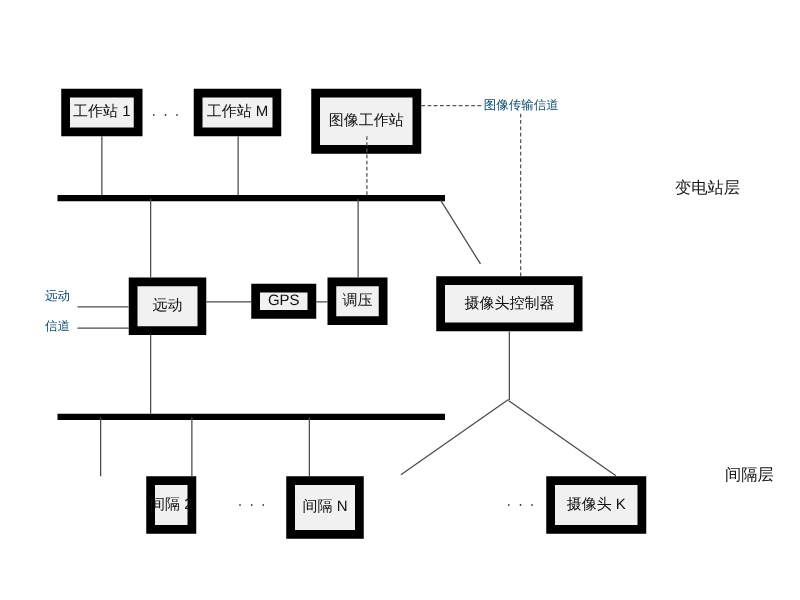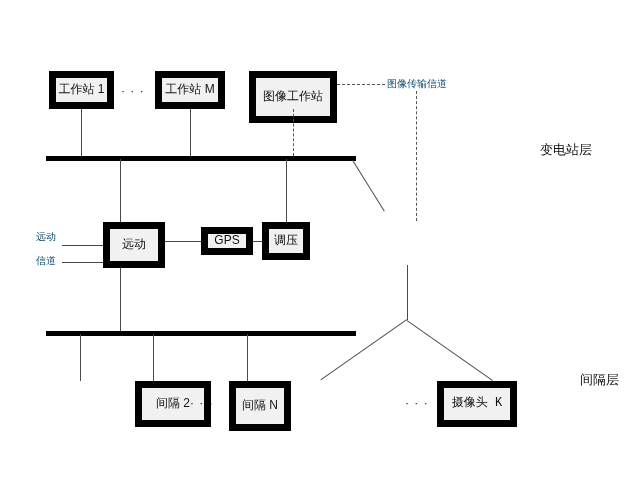--- a/index.html
+++ b/index.html
@@ -111,44 +111,45 @@
   <div class="dline-h" style="left:337px; top:84px; width:48px;"></div>
   <div class="lbl" style="left:387px; top:77px;">图像传输信道</div>
 
   <div class="dline-v" style="left:416px; top:91px; height:130px;"></div>
 
   <div class="sidelbl" style="left:540px; top:113px;margin-top:28px;">变电站层</div>
 
   <div class="box" style="left:103px; top:222px; width:62px; height:46px;">远动</div>
   <div class="box" style="left:262px; top:222px; width:48px; height:38px;">调压</div>
   <div class="box" style="left:201px; top:227px; width:52px; height:28px;">GPS</div>
+  <div class="box" style="left:349px; top:221px; width:117px; height:44px;">摄像头控制器</div>
 
   <div class="lbl" style="left:36px; top:230px;">远动</div>
   <div class="lbl" style="left:36px; top:254px;">信道</div>
   <div class="line hline" style="left:62px; top:245px; width:41px;"></div>
   <div class="line hline" style="left:62px; top:262px; width:41px;"></div>
 
   <div class="line vline" style="left:120px; top:159px; height:63px;"></div>
 
   <div class="line vline" style="left:120px; top:268px; height:63px;"></div>
 
   <div class="line hline" style="left:165px; top:241px; width:36px;"></div>
 
   <div class="line hline" style="left:253px; top:241px; width:9px;"></div>
 
   <div class="line vline" style="left:286px; top:159px; height:63px;"></div>
 
   <div class="diag" style="left:353px; top:160px; width:60px; transform: rotate(58deg);"></div>
 
-  <div class="box" style="left:135px; top:381px; width:76px; height:46px;">间隔 2</div>
+  <div class="box" style="left:117px; top:381px; width:40px; height:46px;">间隔 2</div>
   <div class="dots" style="left:190px; top:396px;">· · ·</div>
   <div class="box" style="left:216px; top:381px; width:62px; height:50px;margin-left:13px;">间隔 N</div>
 
   <div class="dots" style="left:405px; top:396px;">· · ·</div>
-  <div class="box" style="left:437px; top:381px; width:80px; height:46px;font-family:Liberation Mono, monospace;">摄像头 K</div>
+  <div class="box" style="left:437px; top:381px; width:80px; height:46px;">摄像头 K</div>
 
   <div class="line vline" style="left:80px; top:334px; height:47px;"></div>
   <div class="line vline" style="left:153px; top:334px; height:47px;"></div>
   <div class="line vline" style="left:247px; top:334px; height:47px;"></div>
 
   <div class="line vline" style="left:407px; top:265px; height:55px;"></div>
   <div class="diag" style="left:407px; top:320px; width:105px; transform: rotate(145deg);"></div>
   <div class="diag" style="left:407px; top:320px; width:105px; transform: rotate(35deg);"></div>
 
   <div class="sidelbl" style="left:580px; top:371px;">间隔层</div>

